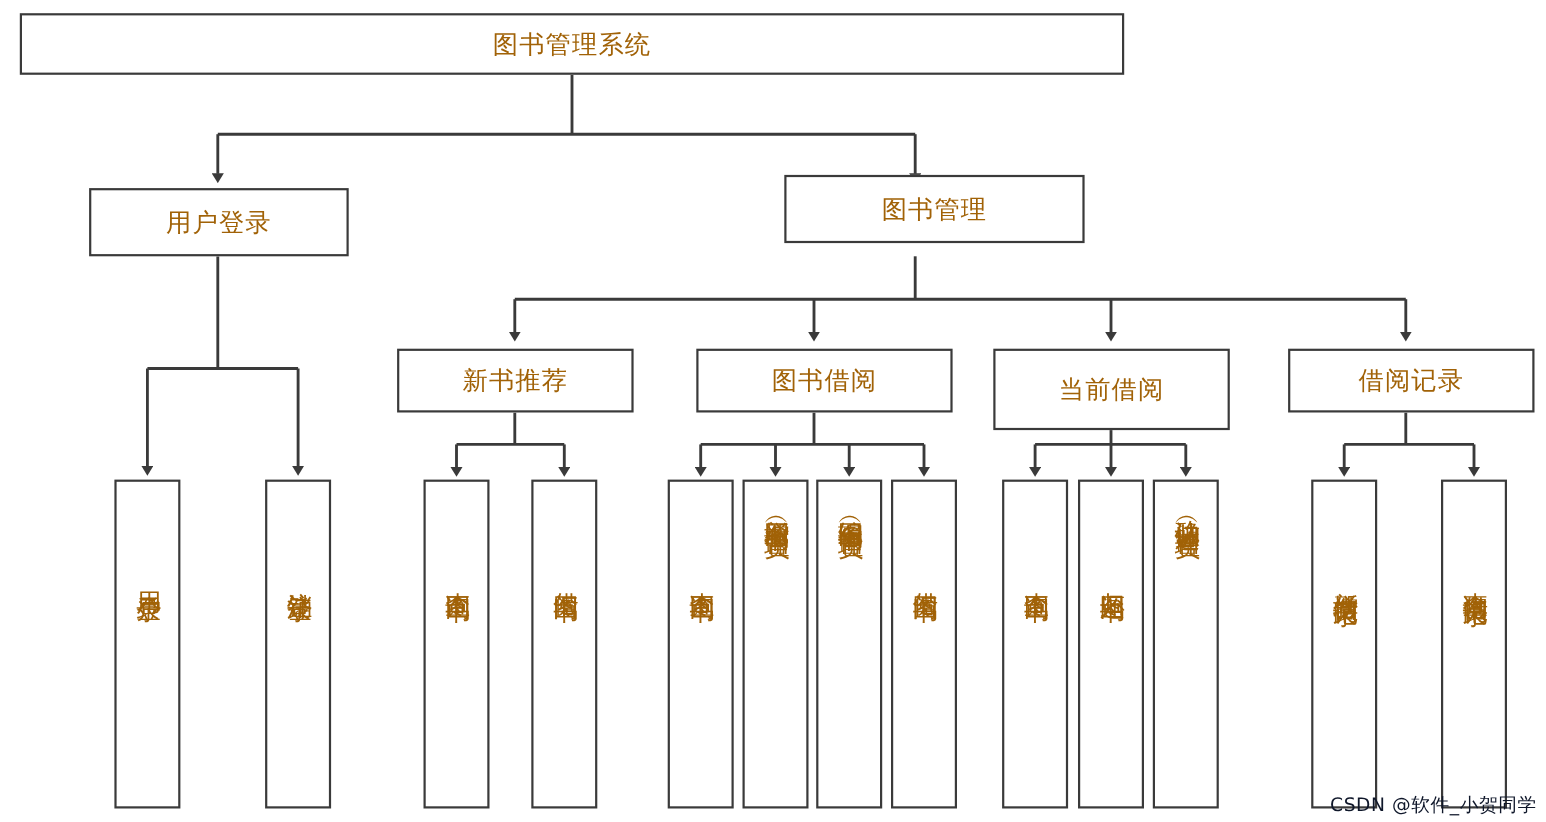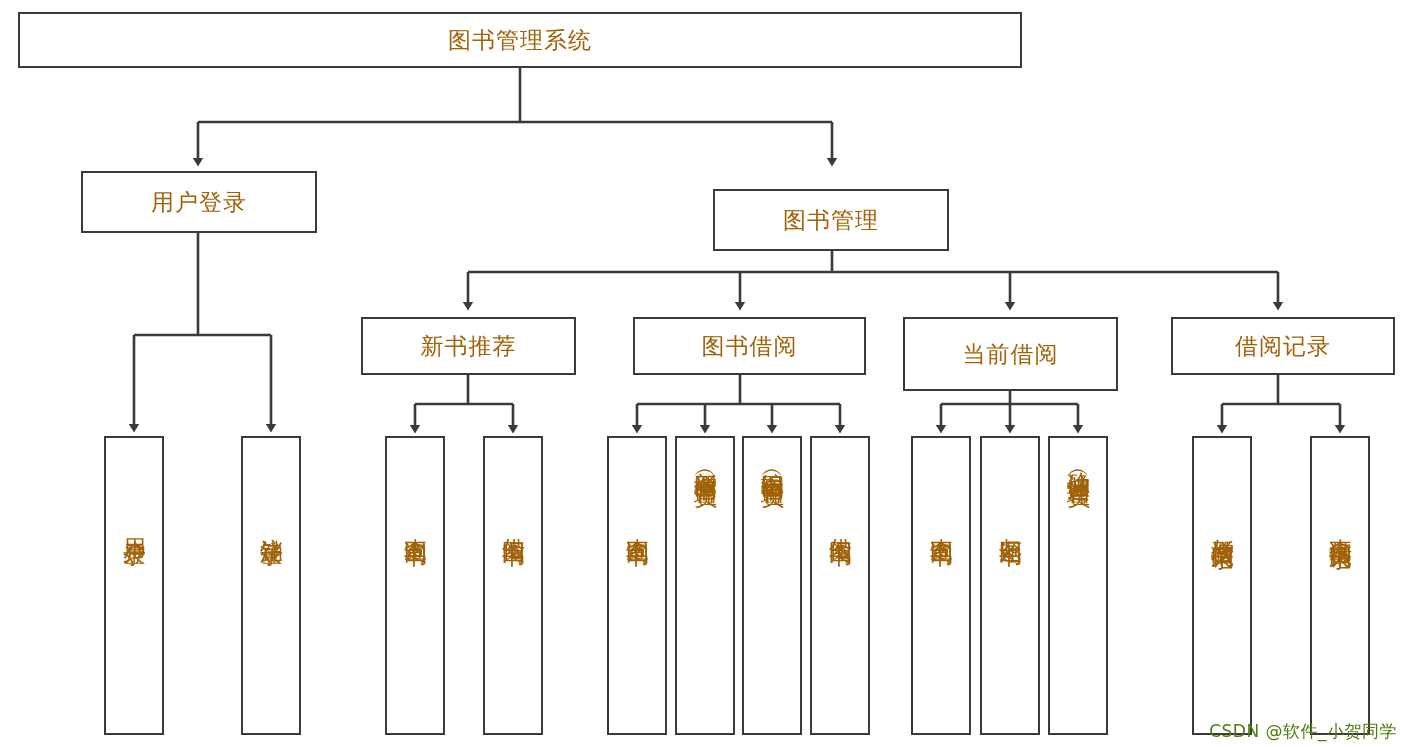--- a/index.html
+++ b/index.html
@@ -56,21 +56,21 @@
     margin-top: 70px;
   }
   .node.vert.top .vtext {
     margin-top: 4px;
   }
   .watermark {
     position: absolute;
     right: 8px;
     bottom: 4px;
     font-size: 17px;
-    color: #4d7c0f;
+    color: #0f172a;
     letter-spacing: 0.5px;
     white-space: nowrap;
   }
 </style>
 </head>
 <body>
 
 <div id="canvas">
 
   <svg class="lines" viewBox="0 0 1405 747">
@@ -123,21 +123,21 @@
     </g>
   </svg>
 
   <div class="node horiz" style="left:18px; top:12px; width:1004px; height:56px;">
     <span>图书管理系统</span>
   </div>
 
   <div class="node horiz" style="left:81px; top:171px; width:236px; height:62px;">
     <span>用户登录</span>
   </div>
-  <div class="node horiz" style="left:713px; top:189px; width:236px; height:62px;">
+  <div class="node horiz" style="left:713px; top:159px; width:273px; height:62px;">
     <span>图书管理</span>
   </div>
 
   <div class="node horiz" style="left:361px; top:317px; width:215px; height:58px;">
     <span>新书推荐</span>
   </div>
   <div class="node horiz" style="left:633px; top:317px; width:233px; height:58px;">
     <span>图书借阅</span>
   </div>
   <div class="node horiz" style="left:903px; top:317px; width:215px; height:74px;">

